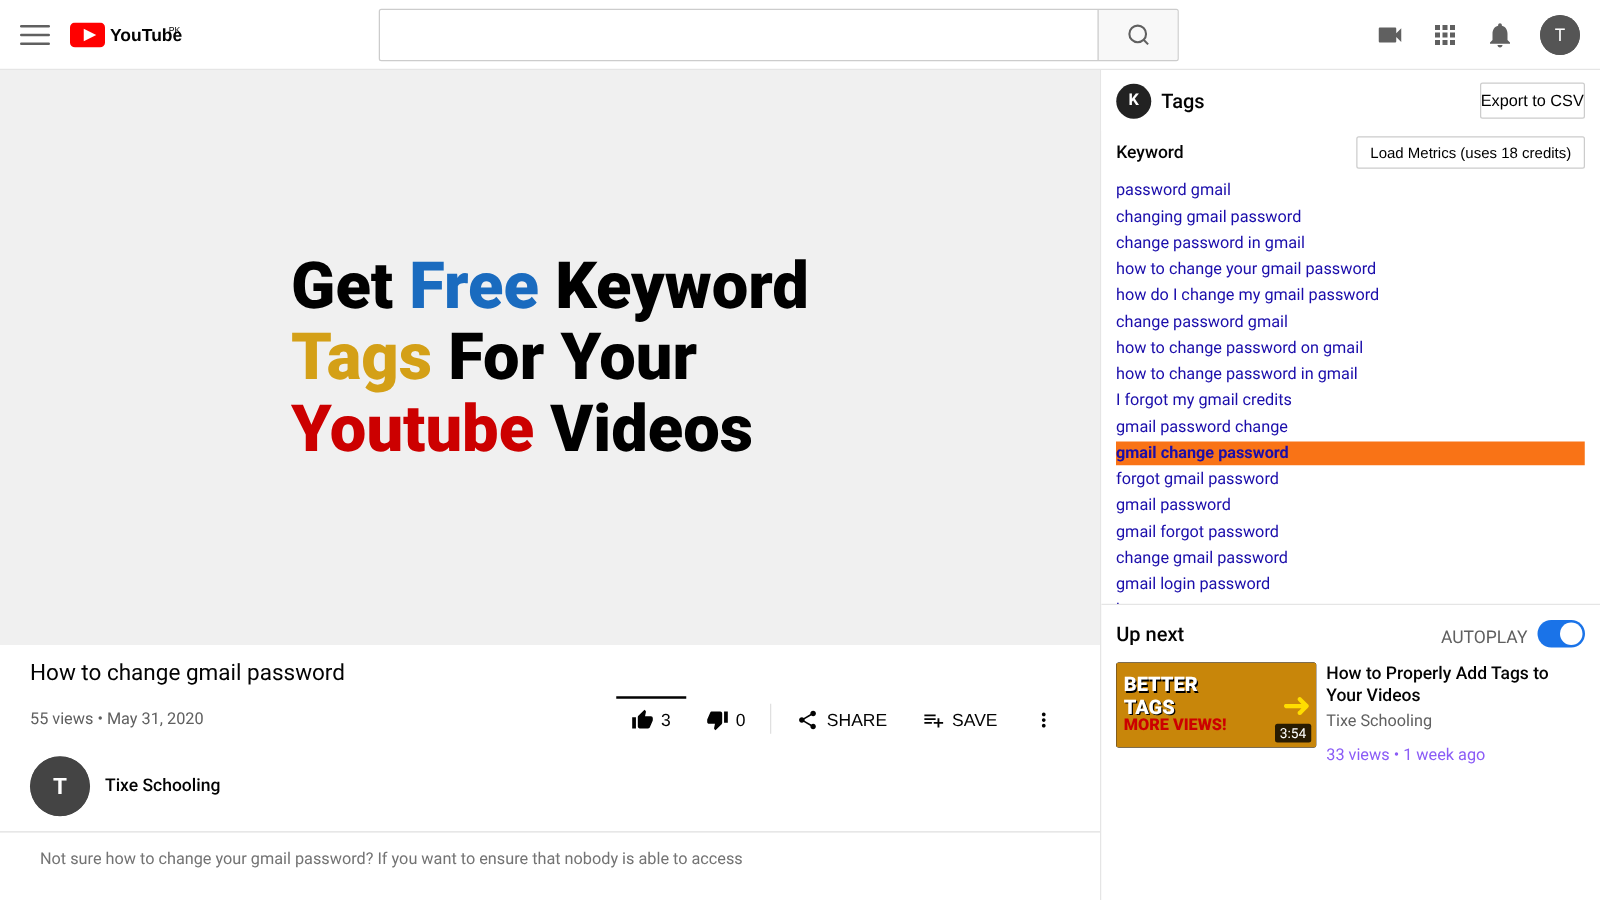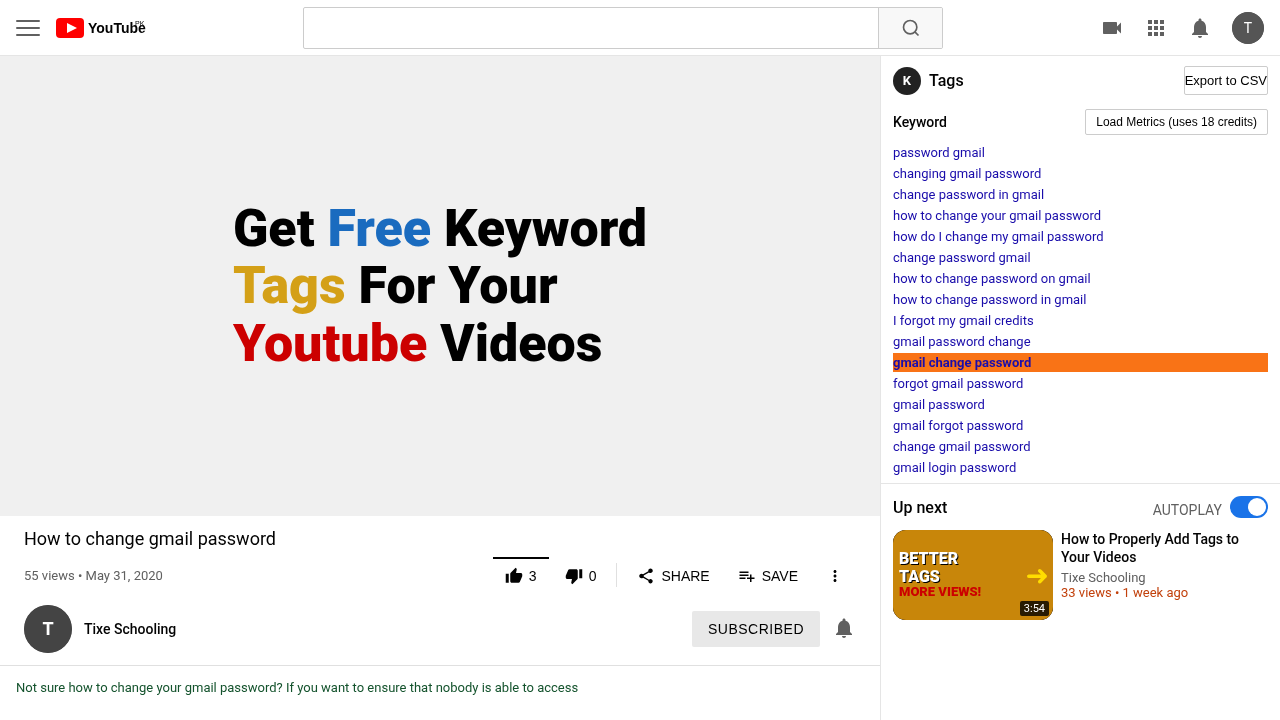--- a/index.html
+++ b/index.html
@@ -47,21 +47,21 @@
     .action-btn svg { width: 18px; height: 18px; }
     .divider-vert { width: 1px; height: 24px; background: #e0e0e0; margin: 0 4px; }
 
     .channel-row { display: flex; align-items: center; justify-content: space-between; padding: 12px 24px; border-bottom: 1px solid #e0e0e0; }
     .channel-info { display: flex; align-items: center; gap: 12px; }
     .channel-avatar { width: 48px; height: 48px; border-radius: 50%; background: #555; display: flex; align-items: center; justify-content: center; overflow: hidden; }
     .channel-name { font-size: 14px; font-weight: 500; }
     .subscribe-btn { background: #e8e8e8; border: none; padding: 10px 16px; border-radius: 2px; font-size: 14px; font-weight: 500; cursor: pointer; letter-spacing: 0.5px; display: flex; align-items: center; gap: 8px; }
     .bell-icon { color: #606060; cursor: pointer; }
 
-    .video-desc { padding: 12px 16px; font-size: 13px; color: #14532d; line-height: 1.5; }
+    .video-desc { padding: 12px 32px; font-size: 13px; color: #737373; line-height: 1.5; }
 
     
     #right-panel { width: 400px; min-width: 400px; border-left: 1px solid #e5e5e5; display: flex; flex-direction: column; overflow: hidden; }
 
     
     .tags-panel { border-bottom: 1px solid #e5e5e5; background: #fff; }
     .tags-header { display: flex; align-items: center; justify-content: space-between; padding: 10px 12px; background: #fff; }
     .tags-header-left { display: flex; align-items: center; gap: 8px; }
     .k-badge { width: 28px; height: 28px; border-radius: 50%; background: #222; color: #fff; display: flex; align-items: center; justify-content: center; font-size: 13px; font-weight: bold; }
     .tags-title { font-size: 16px; font-weight: 500; }
@@ -75,27 +75,27 @@
 
     
     .up-next-section { padding: 12px; }
     .up-next-header { display: flex; align-items: center; justify-content: space-between; margin-bottom: 12px; }
     .up-next-label { font-size: 16px; font-weight: 500; }
     .autoplay-row { display: flex; align-items: flex-end; gap: 8px; font-size: 14px; color: #606060; }
     .toggle { width: 38px; height: 22px; background: #1a73e8; border-radius: 11px; position: relative; cursor: pointer; }
     .toggle-knob { position: absolute; right: 2px; top: 2px; width: 18px; height: 18px; background: #fff; border-radius: 50%; }
 
     .video-card { display: flex; gap: 8px; }
-    .video-thumb { width: 160px; min-width: 160px; height: 90px; background: #000; border-radius: 13px; position: relative; overflow: hidden; display: flex; align-items: center; justify-content: center; }
+    .video-thumb { width: 160px; min-width: 160px; height: 68px; background: #000; border-radius: 2px; position: relative; overflow: hidden; display: flex; align-items: center; justify-content: center; }
     .video-thumb-img { width: 100%; height: 100%; object-fit: cover; background: #e8a020; display: flex; align-items: center; justify-content: center; flex-direction: column; padding: 8px; }
     .thumb-duration { position: absolute; bottom: 4px; right: 4px; background: rgba(0,0,0,0.8); color: #fff; font-size: 11px; padding: 1px 4px; border-radius: 2px; }
     .video-card-info { flex: 1; }
     .video-card-title { font-size: 14px; font-weight: 500; line-height: 1.3; margin-bottom: 4px; }
     .video-card-channel { font-size: 13px; color: #606060; }
-    .video-card-stats { font-size: 13px; color: #c2410c; }
+    .video-card-stats { font-size: 13px; color: #8b5cf6; margin-top: 12px; }
   </style>
 </head>
 <body>
 
 <div id="header">
   <div class="left">
     <div class="hamburger">
       <span></span>
         <span></span>
         <span></span>
@@ -212,30 +212,20 @@
 
     <div class="channel-row">
       <div class="channel-info">
         <div class="channel-avatar">
           <svg width="48" height="48" viewBox="0 0 48 48">
               <circle cx="24" cy="24" r="24" fill="#444"></circle>
               <text x="24" y="30" text-anchor="middle" fill="white" font-size="18" font-weight="bold">T</text>
             </svg>
         </div>
         <div class="channel-name">Tixe Schooling</div>
-      </div>
-      <div style="display:flex; align-items:center; gap:12px;">
-        <button class="subscribe-btn">
-          <span>SUBSCRIBED</span>
-        </button>
-        <div class="bell-icon">
-          <svg width="24" height="24" viewBox="0 0 24 24" fill="#606060">
-              <path d="M12 22c1.1 0 2-.9 2-2h-4c0 1.1.9 2 2 2zm6-6v-5c0-3.07-1.64-5.64-4.5-6.32V4c0-.83-.67-1.5-1.5-1.5s-1.5.67-1.5 1.5v.68C7.63 5.36 6 7.92 6 11v5l-2 2v1h16v-1l-2-2z"></path>
-            </svg>
-        </div>
       </div>
     </div>
 
     <div class="video-desc">Not sure how to change your gmail password? If you want to ensure that nobody is able to access</div>
   </div>
 
   <div id="right-panel">
 
     <div class="tags-panel">
       <div class="tags-header">

